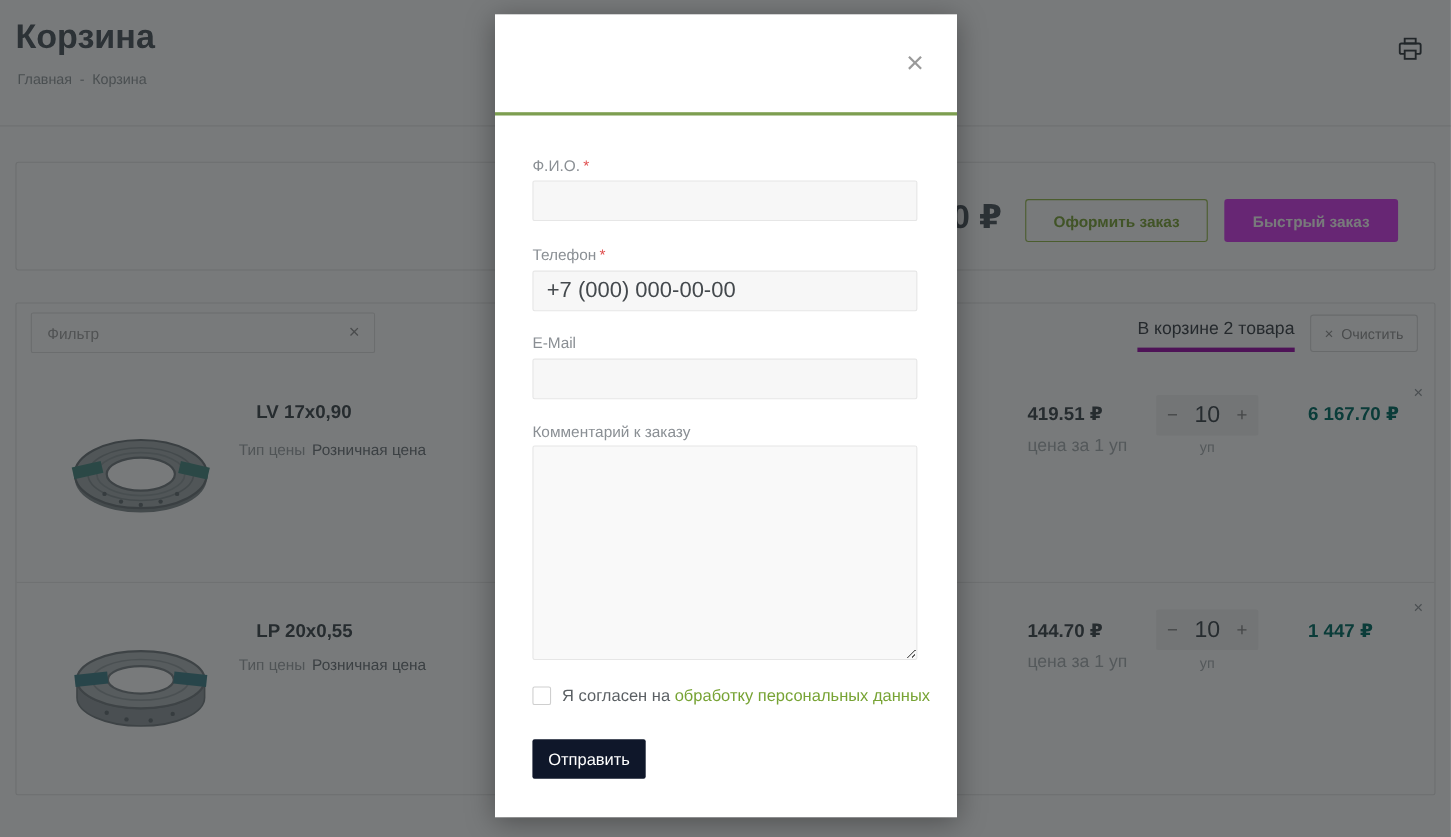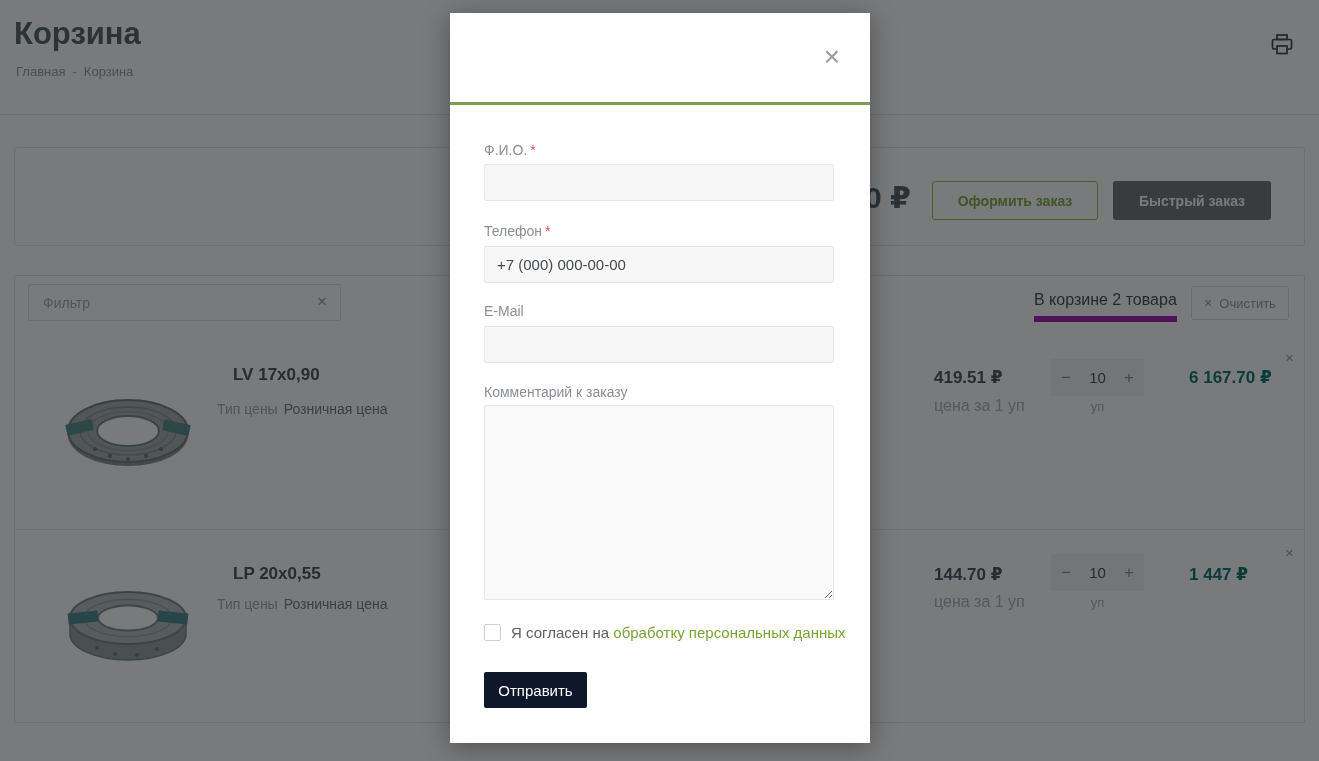--- a/index.html
+++ b/index.html
@@ -16,68 +16,68 @@
 
   .summary-card { position:absolute; left:14px; top:147px; width:1291px; height:99px;
     background:#fff; border:1px solid #e4e4e4; border-radius:3px; }
   .cart-total { position:absolute; right:408px; top:180px; font-size:30px; font-weight:bold;
     color:#575f66; white-space:nowrap; }
   .btn { display:flex; align-items:center; justify-content:center; font-weight:bold;
     font-size:14px; border-radius:3px; cursor:pointer; }
   .btn-outline { position:absolute; left:932px; top:181px; width:166px; height:39px;
     border:1px solid #9cbf55; color:#86ab45; background:#fff; }
   .btn-filled { position:absolute; left:1113px; top:181px; width:158px; height:39px;
-    background:#737373; color:#fff; }
+    background:#d946ef; color:#fff; }
 
   .cart-card { position:absolute; left:14px; top:275px; width:1291px; height:448px;
     background:#fff; border:1px solid #e4e4e4; border-radius:2px; }
   .filter-wrap { position:absolute; left:13px; top:8px; width:313px; height:37px; }
   .filter-input { width:100%; height:100%; border:1px solid #e2e2e2; border-radius:2px;
     background:#fff; padding:0 34px 0 14px; font-size:14px; color:#44494d;
     font-family:inherit; outline:none; }
   .filter-input::placeholder { color:#a8a8a8; }
   .filter-clear { position:absolute; right:14px; top:8px; font-size:17px; color:#9a9a9a; cursor:pointer; }
   .count-label { position:absolute; left:1019px; top:15px; font-size:16px; color:#474d52;
-    padding-bottom:7px; border-bottom:6px solid #a21caf; cursor:pointer; }
+    padding-bottom:7px; border-bottom:4px solid #a21caf; cursor:pointer; }
   .clear-btn { position:absolute; left:1176px; top:10px; width:98px; height:34px;
     border:1px solid #dcdcdc; border-radius:3px; background:#fff; color:#9a9a9a;
     font-size:13px; display:flex; align-items:center; justify-content:center; gap:7px; cursor:pointer; }
   .clear-btn .x { font-size:14px; }
 
   .row-divider { position:absolute; left:0; top:253px; width:100%; height:1px; background:#ebebeb; }
 
   .item-img { position:absolute; left:48px; }
   .item-name { position:absolute; left:218px; font-size:17px; font-weight:bold; color:#4b5258; }
   .item-type { position:absolute; left:202px; font-size:14px; }
   .item-type .t-label { color:#a6abae; margin-right:6px; }
   .item-type .t-value { color:#787e83; }
   .item-price { position:absolute; left:919px; font-size:17px; font-weight:bold; color:#4b5258; white-space:nowrap; }
   .item-caption { position:absolute; left:919px; font-size:16px; color:#b0b5b8; white-space:nowrap; }
   .stepper { position:absolute; left:1036px; width:93px; height:37px; background:#f4f4f4;
     border-radius:2px; display:flex; align-items:center; justify-content:space-between; padding:0 10px; }
   .stepper .st-btn { font-size:17px; color:#8f8f8f; cursor:pointer; line-height:1; }
-  .stepper .st-val { font-size:15px; color:#4b5258; }
+  .stepper .st-val { font-size:21px; color:#4b5258; }
   .unit-caption { position:absolute; left:1036px; width:93px; text-align:center;
     font-size:13px; color:#b0b5b8; }
   .item-total { position:absolute; left:1174px; font-size:17px; font-weight:bold; color:#0f766e; white-space:nowrap; }
   .remove-x { position:absolute; left:1270px; font-size:15px; color:#9a9fa3; cursor:pointer; line-height:1; }
 
   
   .backdrop { position:absolute; left:0; top:0; width:1319px; height:761px;
     background:rgba(10,12,14,0.55); z-index:10; }
   .modal { position:absolute; left:450px; top:13px; width:420px; height:730px;
     background:#fff; z-index:20; box-shadow:0 4px 24px rgba(0,0,0,0.35); }
   .modal-header { position:relative; height:92px; border-bottom:3px solid #7d9e50; }
   .modal-title { position:absolute; left:34px; top:32px; font-size:24px; font-weight:bold; color:#383d41; }
   .modal-close { position:absolute; right:30px; top:30px; font-size:28px; color:#9a9a9a;
     cursor:pointer; line-height:1; font-weight:normal; }
   .f-label { position:absolute; left:34px; font-size:14px; color:#8a8f94; }
   .f-label .req { color:#e04f4f; margin-left:3px; }
   .f-input { position:absolute; left:34px; right:36px; height:37px; background:#f7f7f7;
-    border:1px solid #e6e6e6; border-radius:2px; font-size:15px; color:#44494d;
+    border:1px solid #e6e6e6; border-radius:2px; font-size:20px; color:#44494d;
     padding:0 12px; font-family:inherit; outline:none; }
   .f-textarea { position:absolute; left:34px; right:36px; top:392px; height:195px;
     background:#f9f9f9; border:1px solid #e6e6e6; border-radius:2px; resize:both;
     font-family:inherit; font-size:15px; color:#44494d; padding:8px 12px; outline:none; }
   .consent { position:absolute; left:34px; top:611px; display:flex; align-items:center; }
   .consent .cb { width:17px; height:17px; border:1px solid #cfcfcf; border-radius:2px;
     background:#fff; margin-right:10px; cursor:pointer; flex:none; }
   .consent .c-text { font-size:15px; color:#5a5f63; }
   .consent .c-link { font-size:15px; color:#77a334; cursor:pointer; }
   .submit-btn { position:absolute; left:34px; top:659px; width:103px; height:36px;

